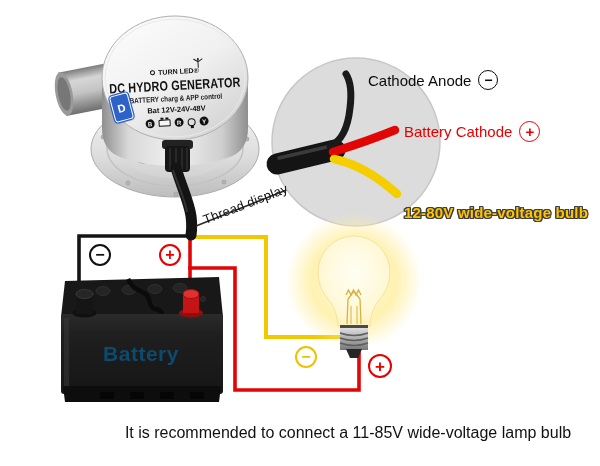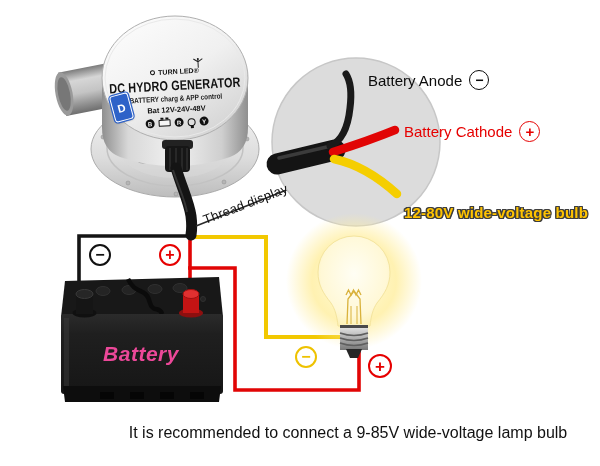--- a/index.html
+++ b/index.html
@@ -27,21 +27,21 @@
 
   #thread-label{position:absolute;left:201px;top:213px;font-size:13px;color:#111;
     transform:rotate(-21deg);transform-origin:0 0;white-space:nowrap;letter-spacing:.3px;}
 
   #battery-neg{left:89px;top:244px;width:22px;height:22px;border:2.4px solid #111;color:#111;font-size:16px;}
   #battery-pos{left:159px;top:244px;width:22px;height:22px;border:2.4px solid #E60000;color:#E60000;font-size:16px;}
   #lamp-neg{left:295px;top:346px;width:22px;height:22px;border:2.2px solid #EEC200;color:#EEC200;font-size:16px;}
   #lamp-pos{left:368px;top:354px;width:24px;height:24px;border:2.5px solid #E60000;color:#E60000;font-size:17px;}
 
   #battery-label{position:absolute;left:62px;top:342px;width:158px;text-align:center;
-    font-size:21px;font-weight:bold;color:#ec4899;letter-spacing:.5px;font-style:italic;}
+    font-size:21px;font-weight:bold;color:#0c4a6e;letter-spacing:.5px;}
 
   #caption-line1{position:absolute;left:248px;top:402px;width:200px;text-align:center;
     font-size:16px;color:#111;}
   #caption-line2{position:absolute;left:108px;top:424px;width:480px;text-align:center;
     font-size:16px;color:#111;}
 
   
   #face-print{position:absolute;left:103px;top:56px;width:145px;display:flex;flex-direction:column;
     align-items:center;transform:rotate(-3deg);color:#111;}
   #antenna-wrap{height:9px;margin-left:48px;}
@@ -246,32 +246,32 @@
       <span class="ind-circle">Y</span>
     </div>
   </div>
   <div class="app-icon">
     <span>D</span>
   </div>
 
   <div id="thread-label">Thread display</div>
 
   <div class="callout-row" id="anode-row">
-    <span>Battery Anode</span>
+    <span>Cathode Anode</span>
     <span class="sym-inline">−</span>
   </div>
   <div class="callout-row" id="cathode-row">
     <span>Battery Cathode</span>
     <span class="sym-inline">+</span>
   </div>
   <div id="bulb-wire-label">12-80V wide-voltage bulb</div>
 
   <div class="sym" id="battery-neg">−</div>
   <div class="sym" id="battery-pos">+</div>
 
   <div class="sym" id="lamp-neg">−</div>
   <div class="sym" id="lamp-pos">+</div>
 
   <div id="battery-label">Battery</div>
 
-  <div id="caption-line2">It is recommended to connect a 9-85V wide-voltage lamp bulb</div>
+  <div id="caption-line2">It is recommended to connect a 11-85V wide-voltage lamp bulb</div>
 
 </div>
 
 </body></html>

